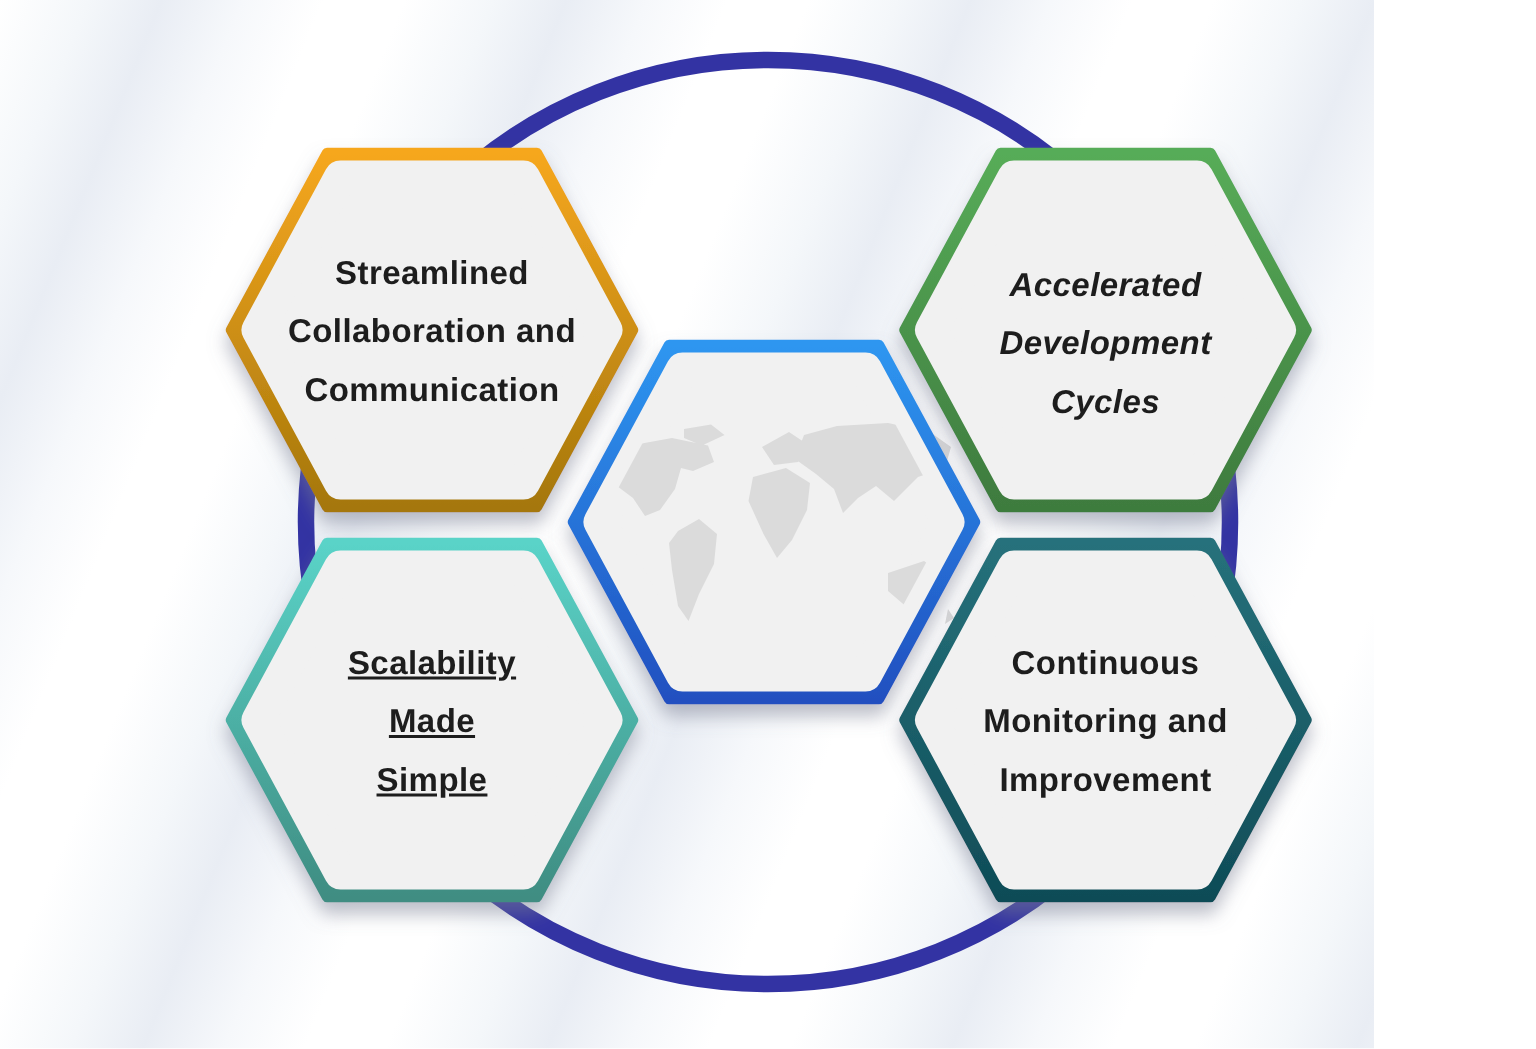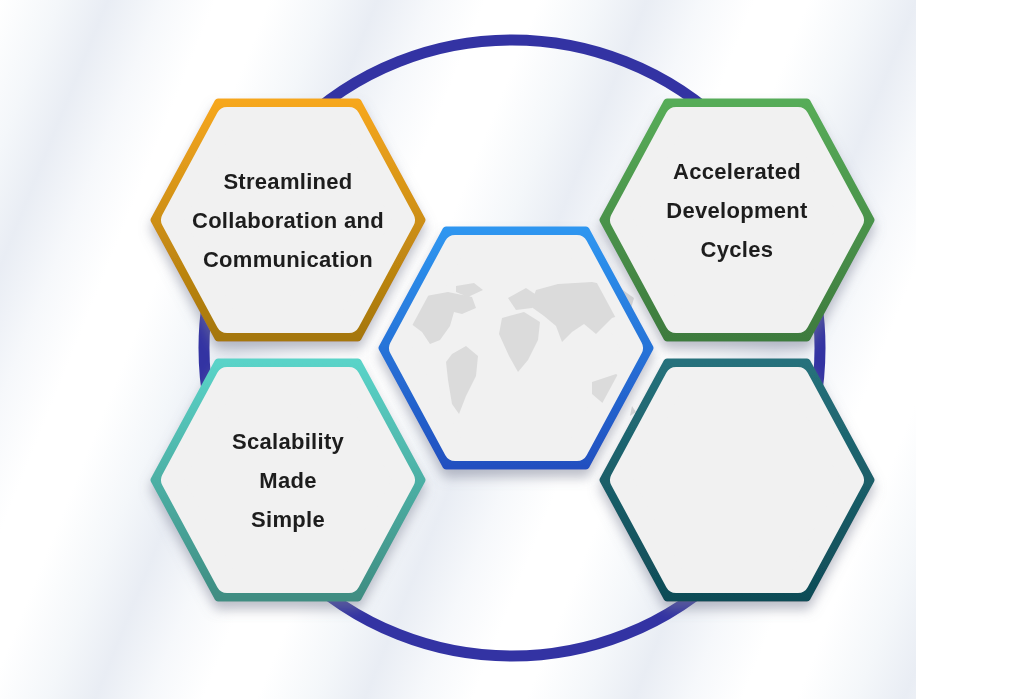--- a/index.html
+++ b/index.html
@@ -17,23 +17,23 @@
   .stage svg{position:absolute;left:0;top:0;}
   .hex-label{
     position:absolute;width:280px;height:160px;
     display:flex;align-items:center;justify-content:center;
     text-align:center;white-space:pre-line;
     font-weight:600;font-size:22px;line-height:39px;letter-spacing:.3px;
     color:var(--text-color,#1d1d1d);
     pointer-events:none;
   }
   .label-tl{left:148px;top:140px;}
-  .label-tr{left:597px;top:130px;}
+  .label-tr{left:597px;top:148px;font-style:italic;}
   .label-c {left:376px;top:268px;}
-  .label-bl{left:148px;top:400px;}
+  .label-bl{left:148px;top:400px;text-decoration:underline;}
   .label-br{left:597px;top:400px;}
 </style>
 </head>
 <body>
 
 <div class="stage">
 
   <svg width="1024" height="699" viewBox="0 0 1024 699">
     <defs>
       <linearGradient id="g-orange" x1="0" y1="0" x2="0" y2="1">
@@ -116,13 +116,16 @@
 
   <div class="hex-label label-tl">Streamlined
 Collaboration and
 Communication</div>
   <div class="hex-label label-tr">Accelerated
 Development
 Cycles</div>
   <div class="hex-label label-bl">Scalability
 Made
 Simple</div>
+  <div class="hex-label label-br">Continuous
+Monitoring and
+Improvement</div>
 </div>
 
 </body></html>

